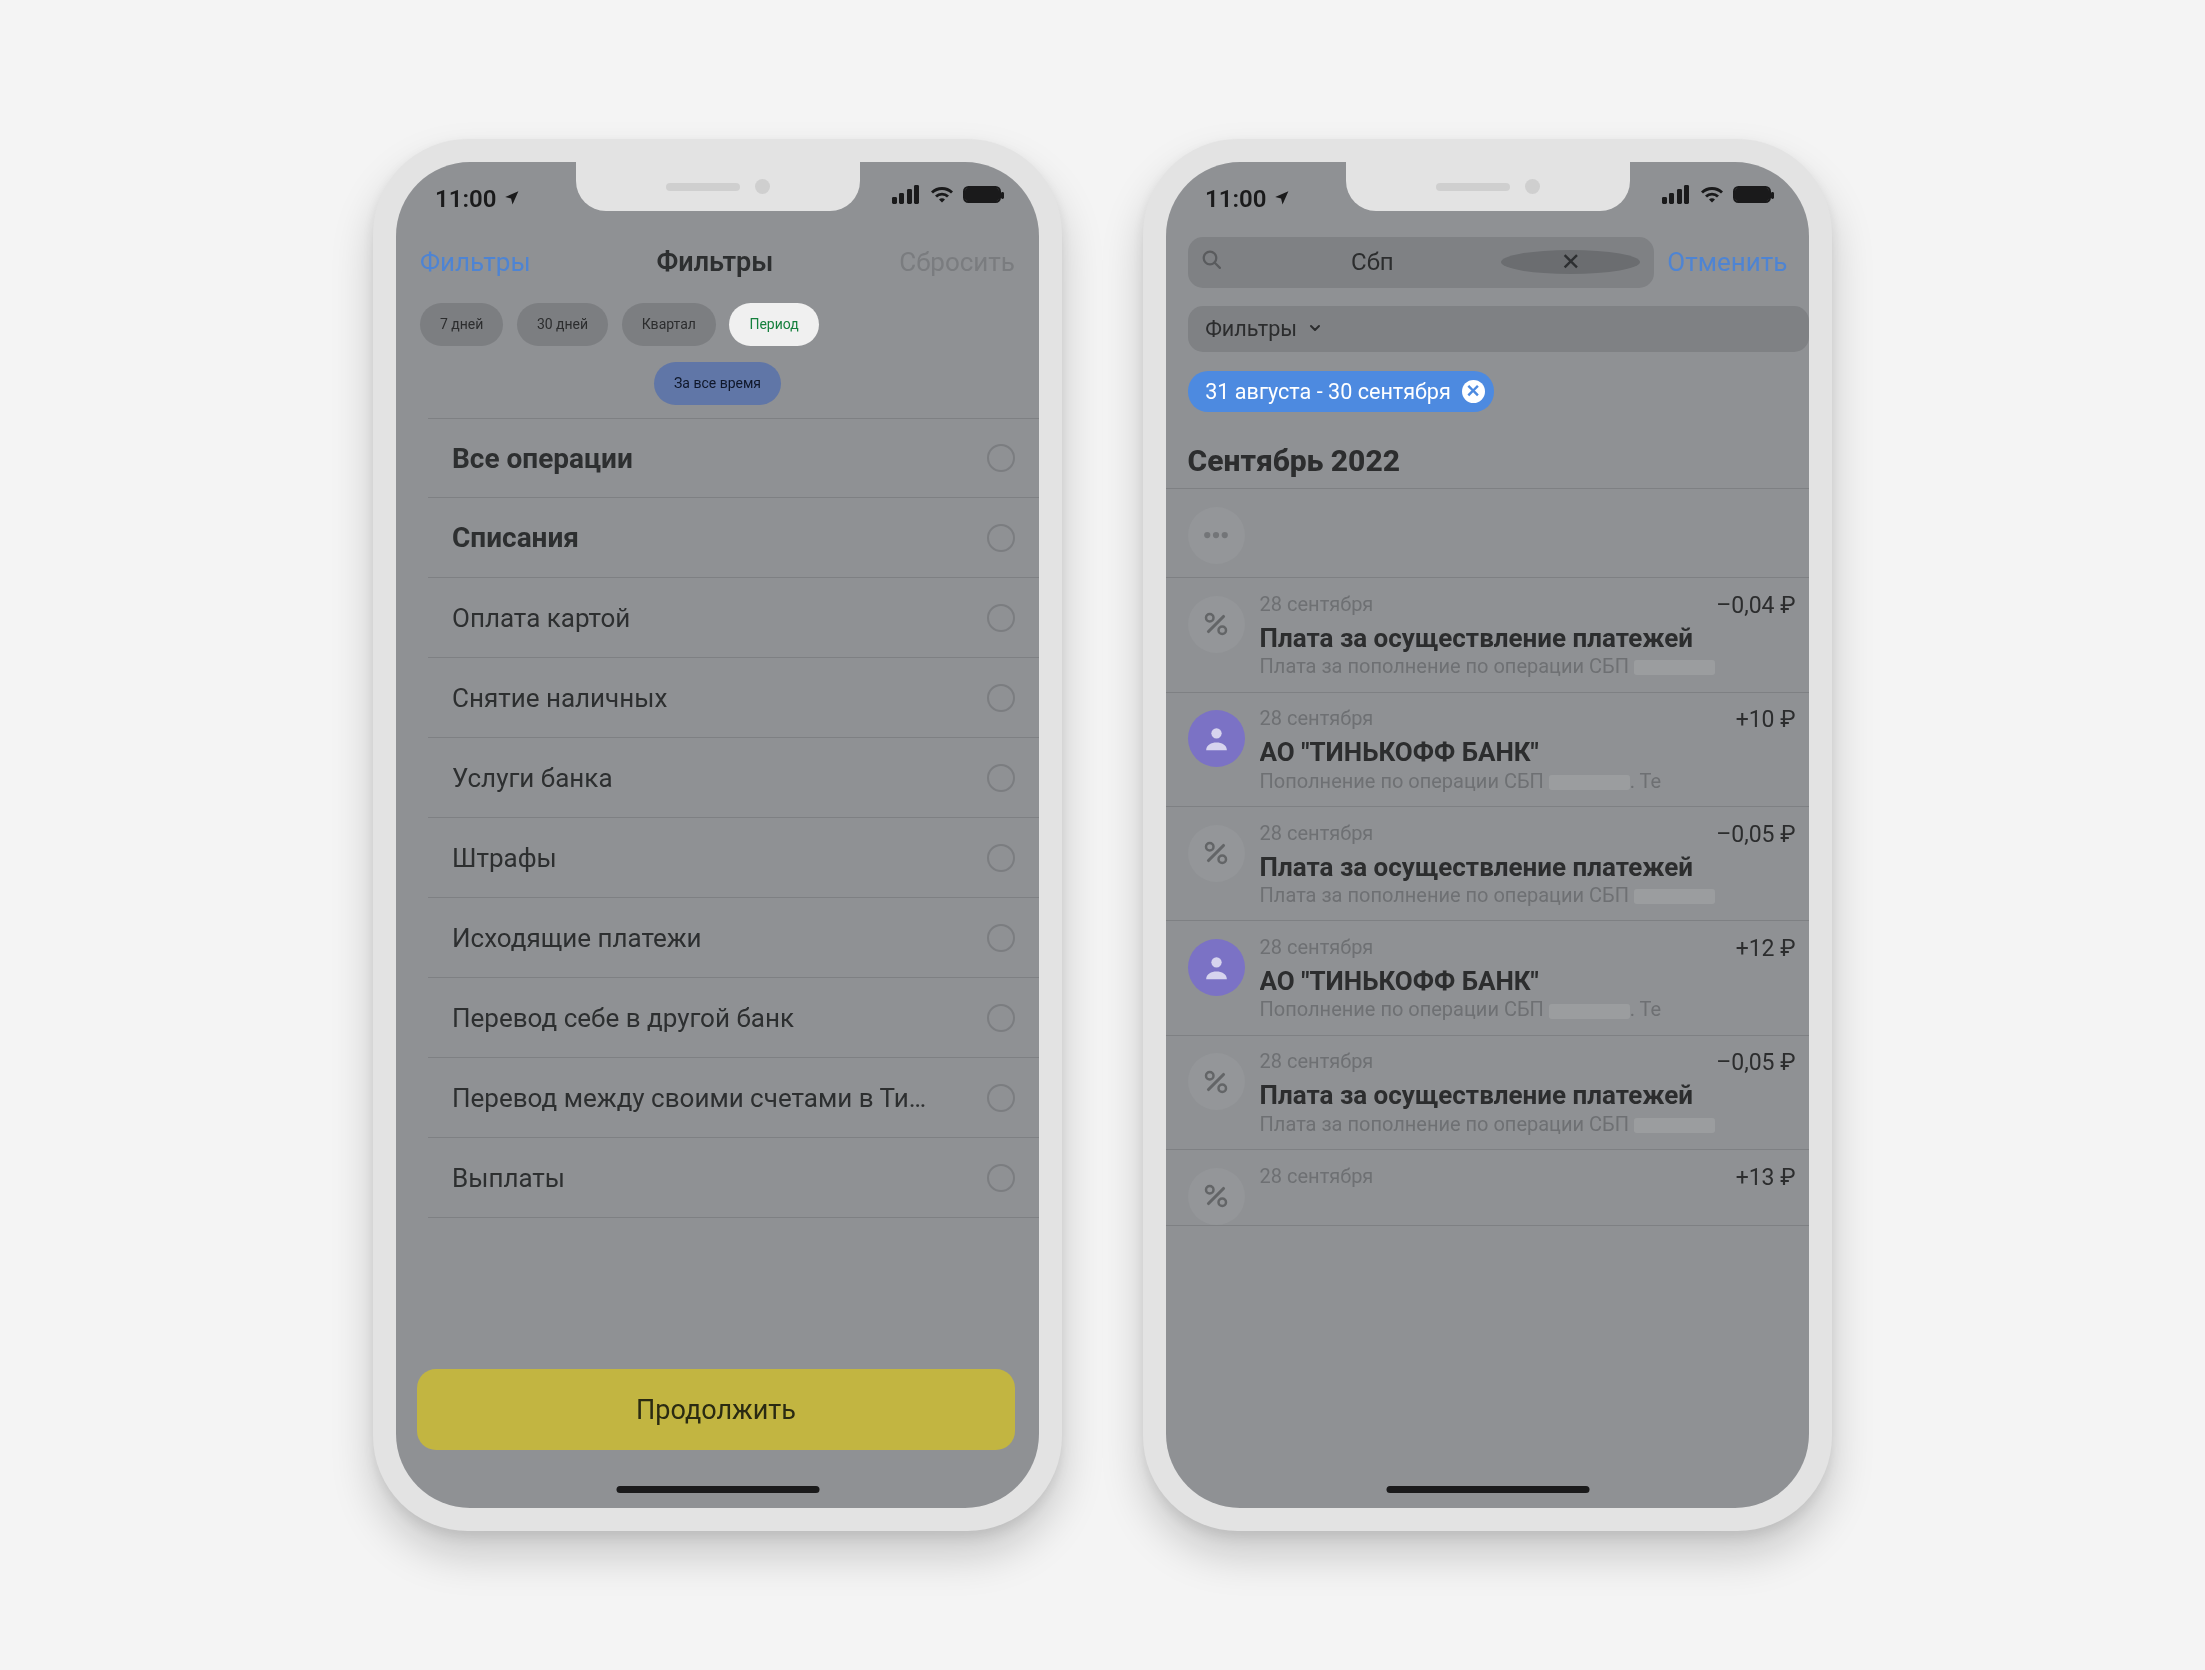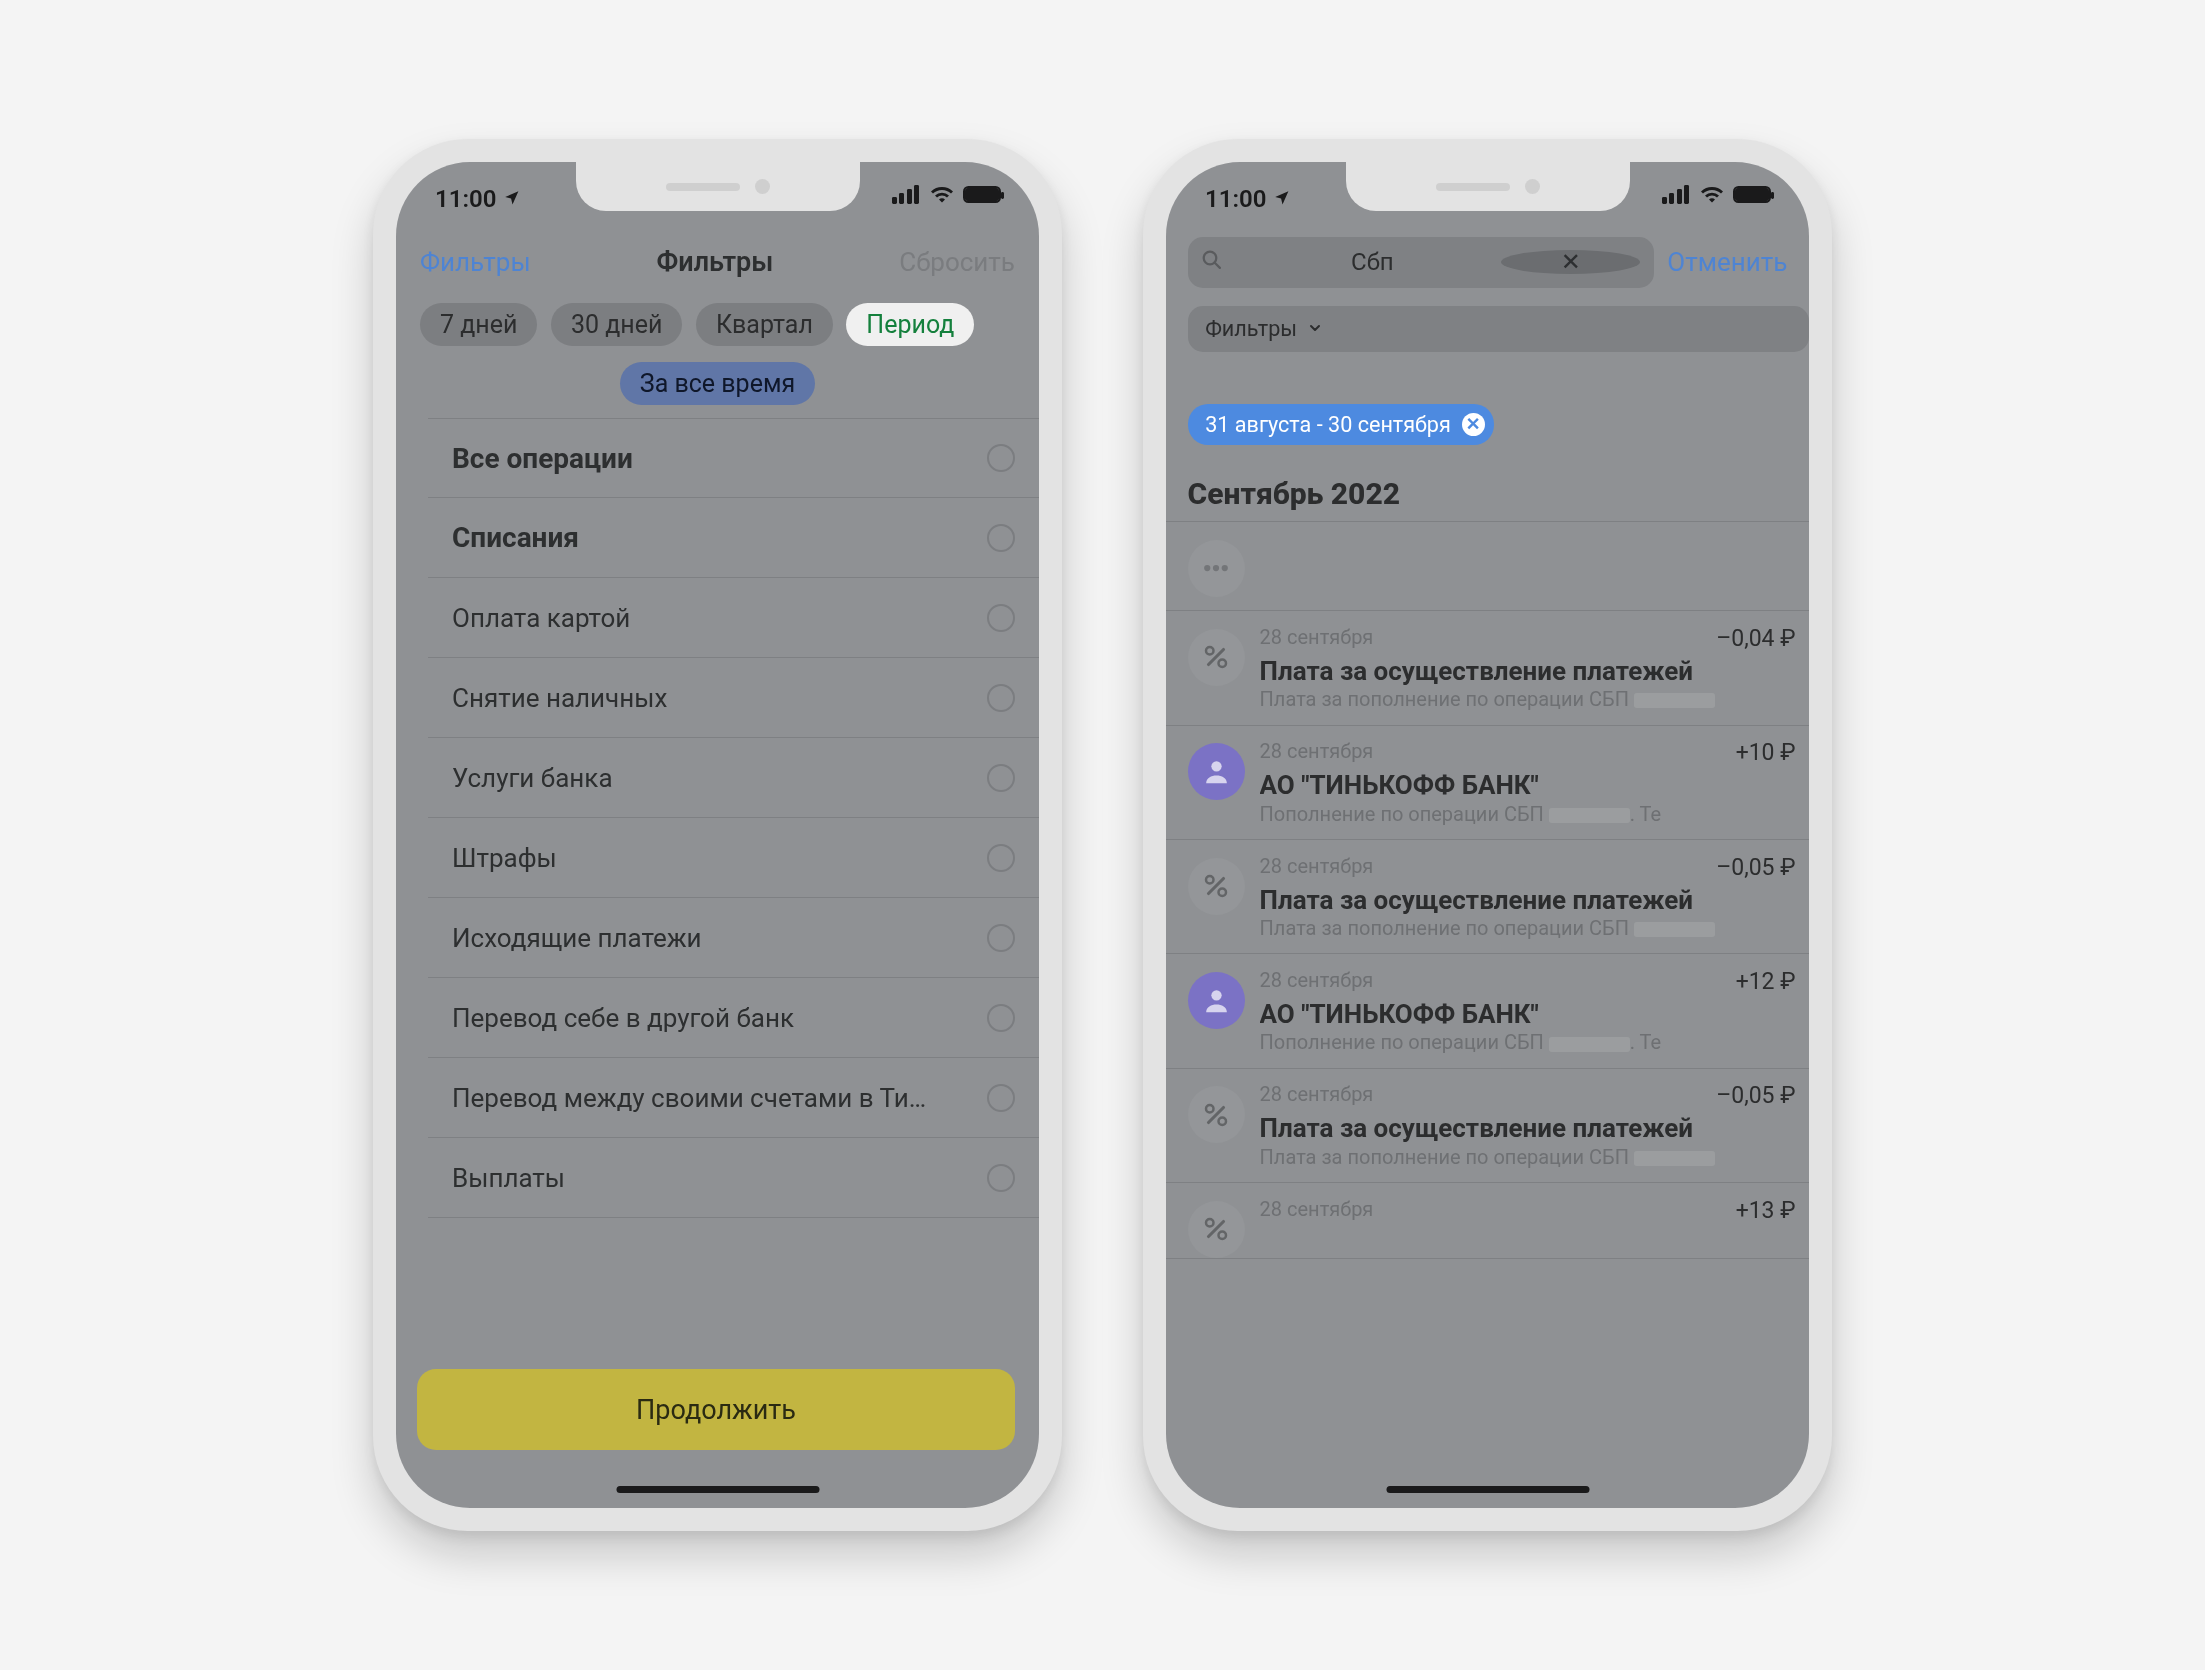--- a/index.html
+++ b/index.html
@@ -75,21 +75,21 @@
   .hdr{
     height:69px;display:flex;align-items:center;justify-content:space-between;
     padding:0 24px;
   }
   .hdr .left,.hdr .right{font-size:26px;}
   .hdr .center{font-size:27px;font-weight:600;}
   .link-blue{color:var(--accent-blue);}
   .link-dim{color:#7a7c7f;}
   
   .chips{display:flex;gap:13.5px;padding:6.8px 24px 0;}
-  .chip{height:43px;padding:0 20px;border-radius:21.6px;background:var(--chip-grey);color:#2c2d2e;font-size:25px;display:flex;align-items:center;}
+  .chip{height:43px;padding:0 20px;border-radius:21.6px;background:var(--chip-grey);color:#2c2d2e;font-size:14px;display:flex;align-items:center;}
   .chip.selected{background:var(--chip-white);color:#15803d;}
   .chip-center{display:flex;justify-content:center;padding:16px 0 13.5px;}
   .chip.blue{background:#6076a7;color:#0f172a;}
   
   .list{flex:1;overflow:hidden;margin-left:32px;}
   .row{
     display:flex;align-items:center;justify-content:space-between;
     padding:0 24px;height:80px;border-bottom:0.7px solid var(--row-border);
   }
   .row:first-of-type{border-top:0.7px solid var(--row-border);}
@@ -105,21 +105,21 @@
   }
   .home-ind{position:absolute;bottom:15px;left:50%;transform:translateX(-50%);width:203px;height:6.8px;border-radius:4px;background:#1a1a1b;}
   
   .search-row{display:flex;align-items:center;gap:13.5px;padding:5.4px 21.6px 0;height:65px;}
   .search-box{flex:1;height:51px;border-radius:15px;background:#7f8184;display:flex;align-items:center;padding:0 13.5px;gap:10.8px;color:#2c2d2e;}
   .search-box .mag{opacity:.7}
   .search-box span{font-size:24px;flex:1;}
   .clear-circle{width:24px;height:24px;border-radius:50%;background:#6b6d70;display:flex;align-items:center;justify-content:center;color:#2d2f31;font-size:16px;}
   .cancel-link{font-size:26px;color:var(--accent-blue);}
   .filter-chip{margin:13.5px 0 0 21.6px;display:inline-flex;align-items:center;gap:9.5px;height:46px;padding:0 17.6px;border-radius:15px;background:#7f8184;font-size:21.6px;color:#2c2d2e;}
-  .pill-row{padding:19px 21.6px 0;margin-top:33px;}
+  .pill-row{padding:19px 21.6px 0;}
   .pill{display:inline-flex;align-items:center;gap:10.8px;height:41px;padding:0 9.5px 0 17.6px;border-radius:20px;background:var(--pill-blue);color:#fff;font-size:21.6px;}
   .pill .x{width:23px;height:23px;border-radius:50%;background:#fff;color:var(--pill-blue);display:flex;align-items:center;justify-content:center;font-size:17.6px;font-weight:700;}
   .month-title{font-size:30px;font-weight:800;padding:31px 21.6px 10.8px;color:#2c2d2e;}
   .tx{display:flex;gap:15px;padding:13.5px 0 13.5px 21.6px;border-top:0.7px solid var(--row-border);}
   .tx:last-child{border-bottom:0.7px solid var(--row-border);}
   .tx .ico{width:57px;height:57px;border-radius:50%;flex:none;margin-top:4px;display:flex;align-items:center;justify-content:center;}
   .ico.grey{background:var(--tx-grey);}
   .ico.purple{background:var(--tx-purple);}
   .ico.grey svg,.ico.purple svg{opacity:.85}
   .tx .body{flex:1;min-width:0;padding-right:13.5px;}

